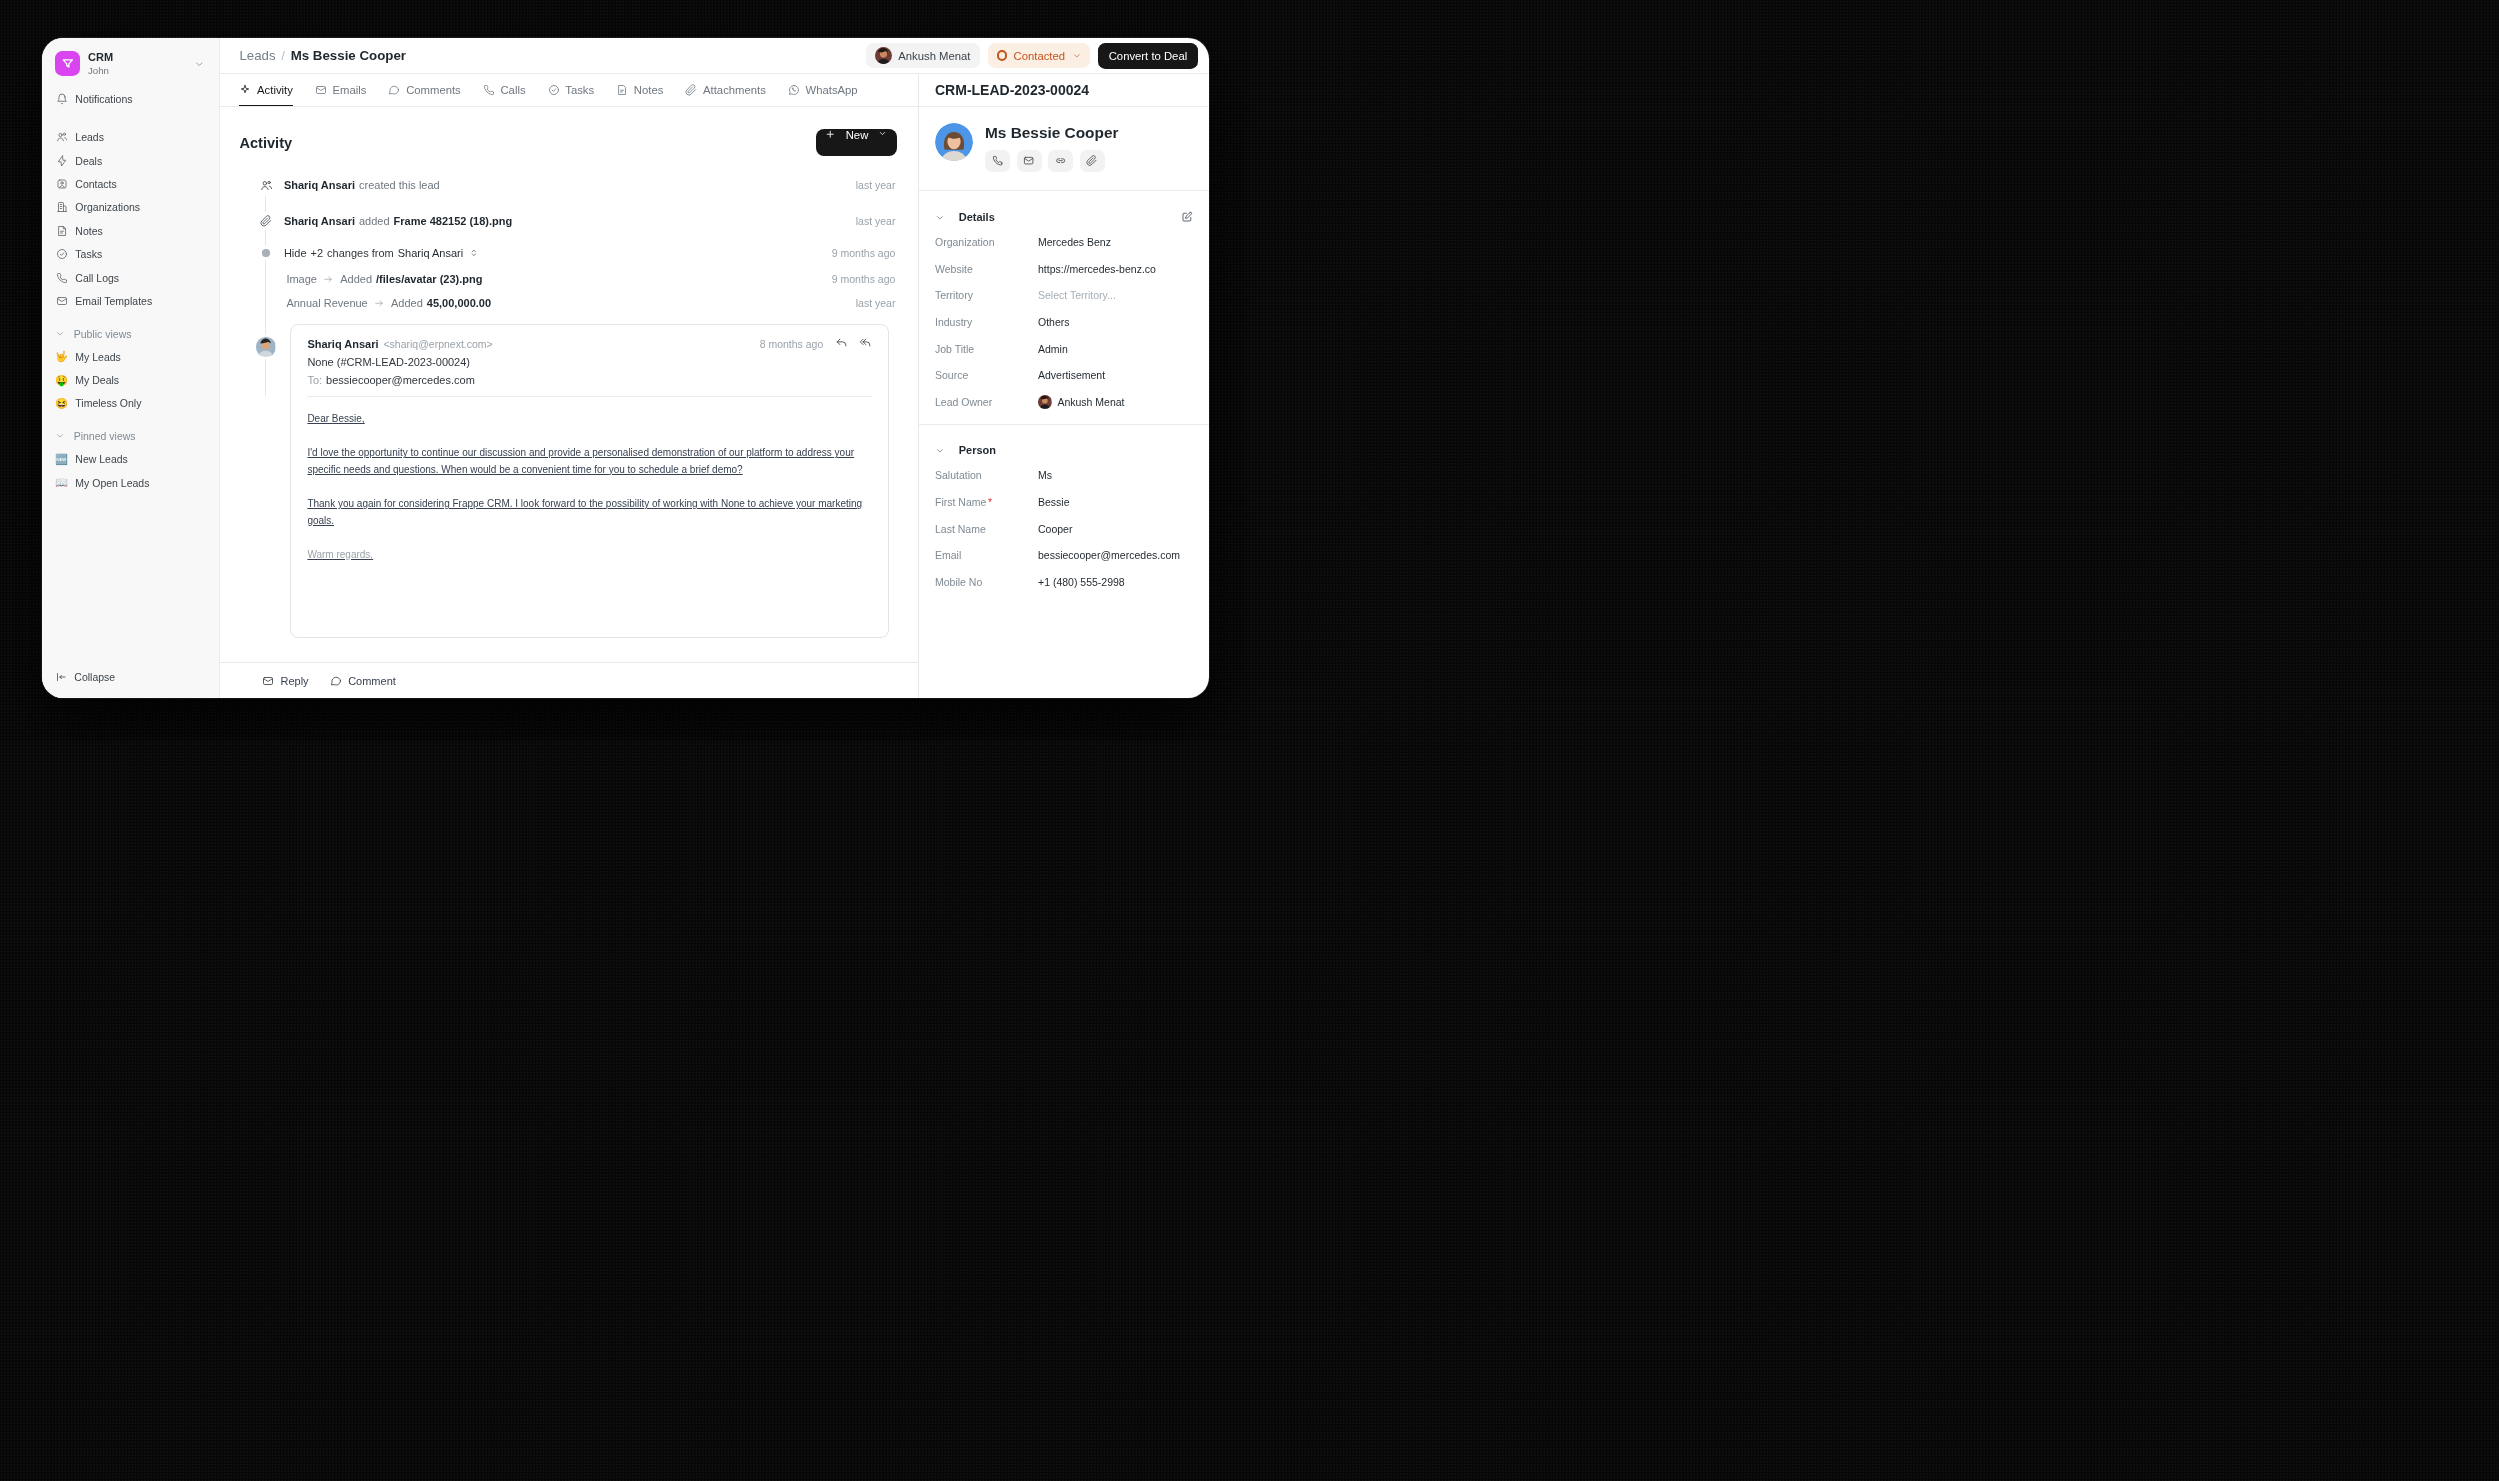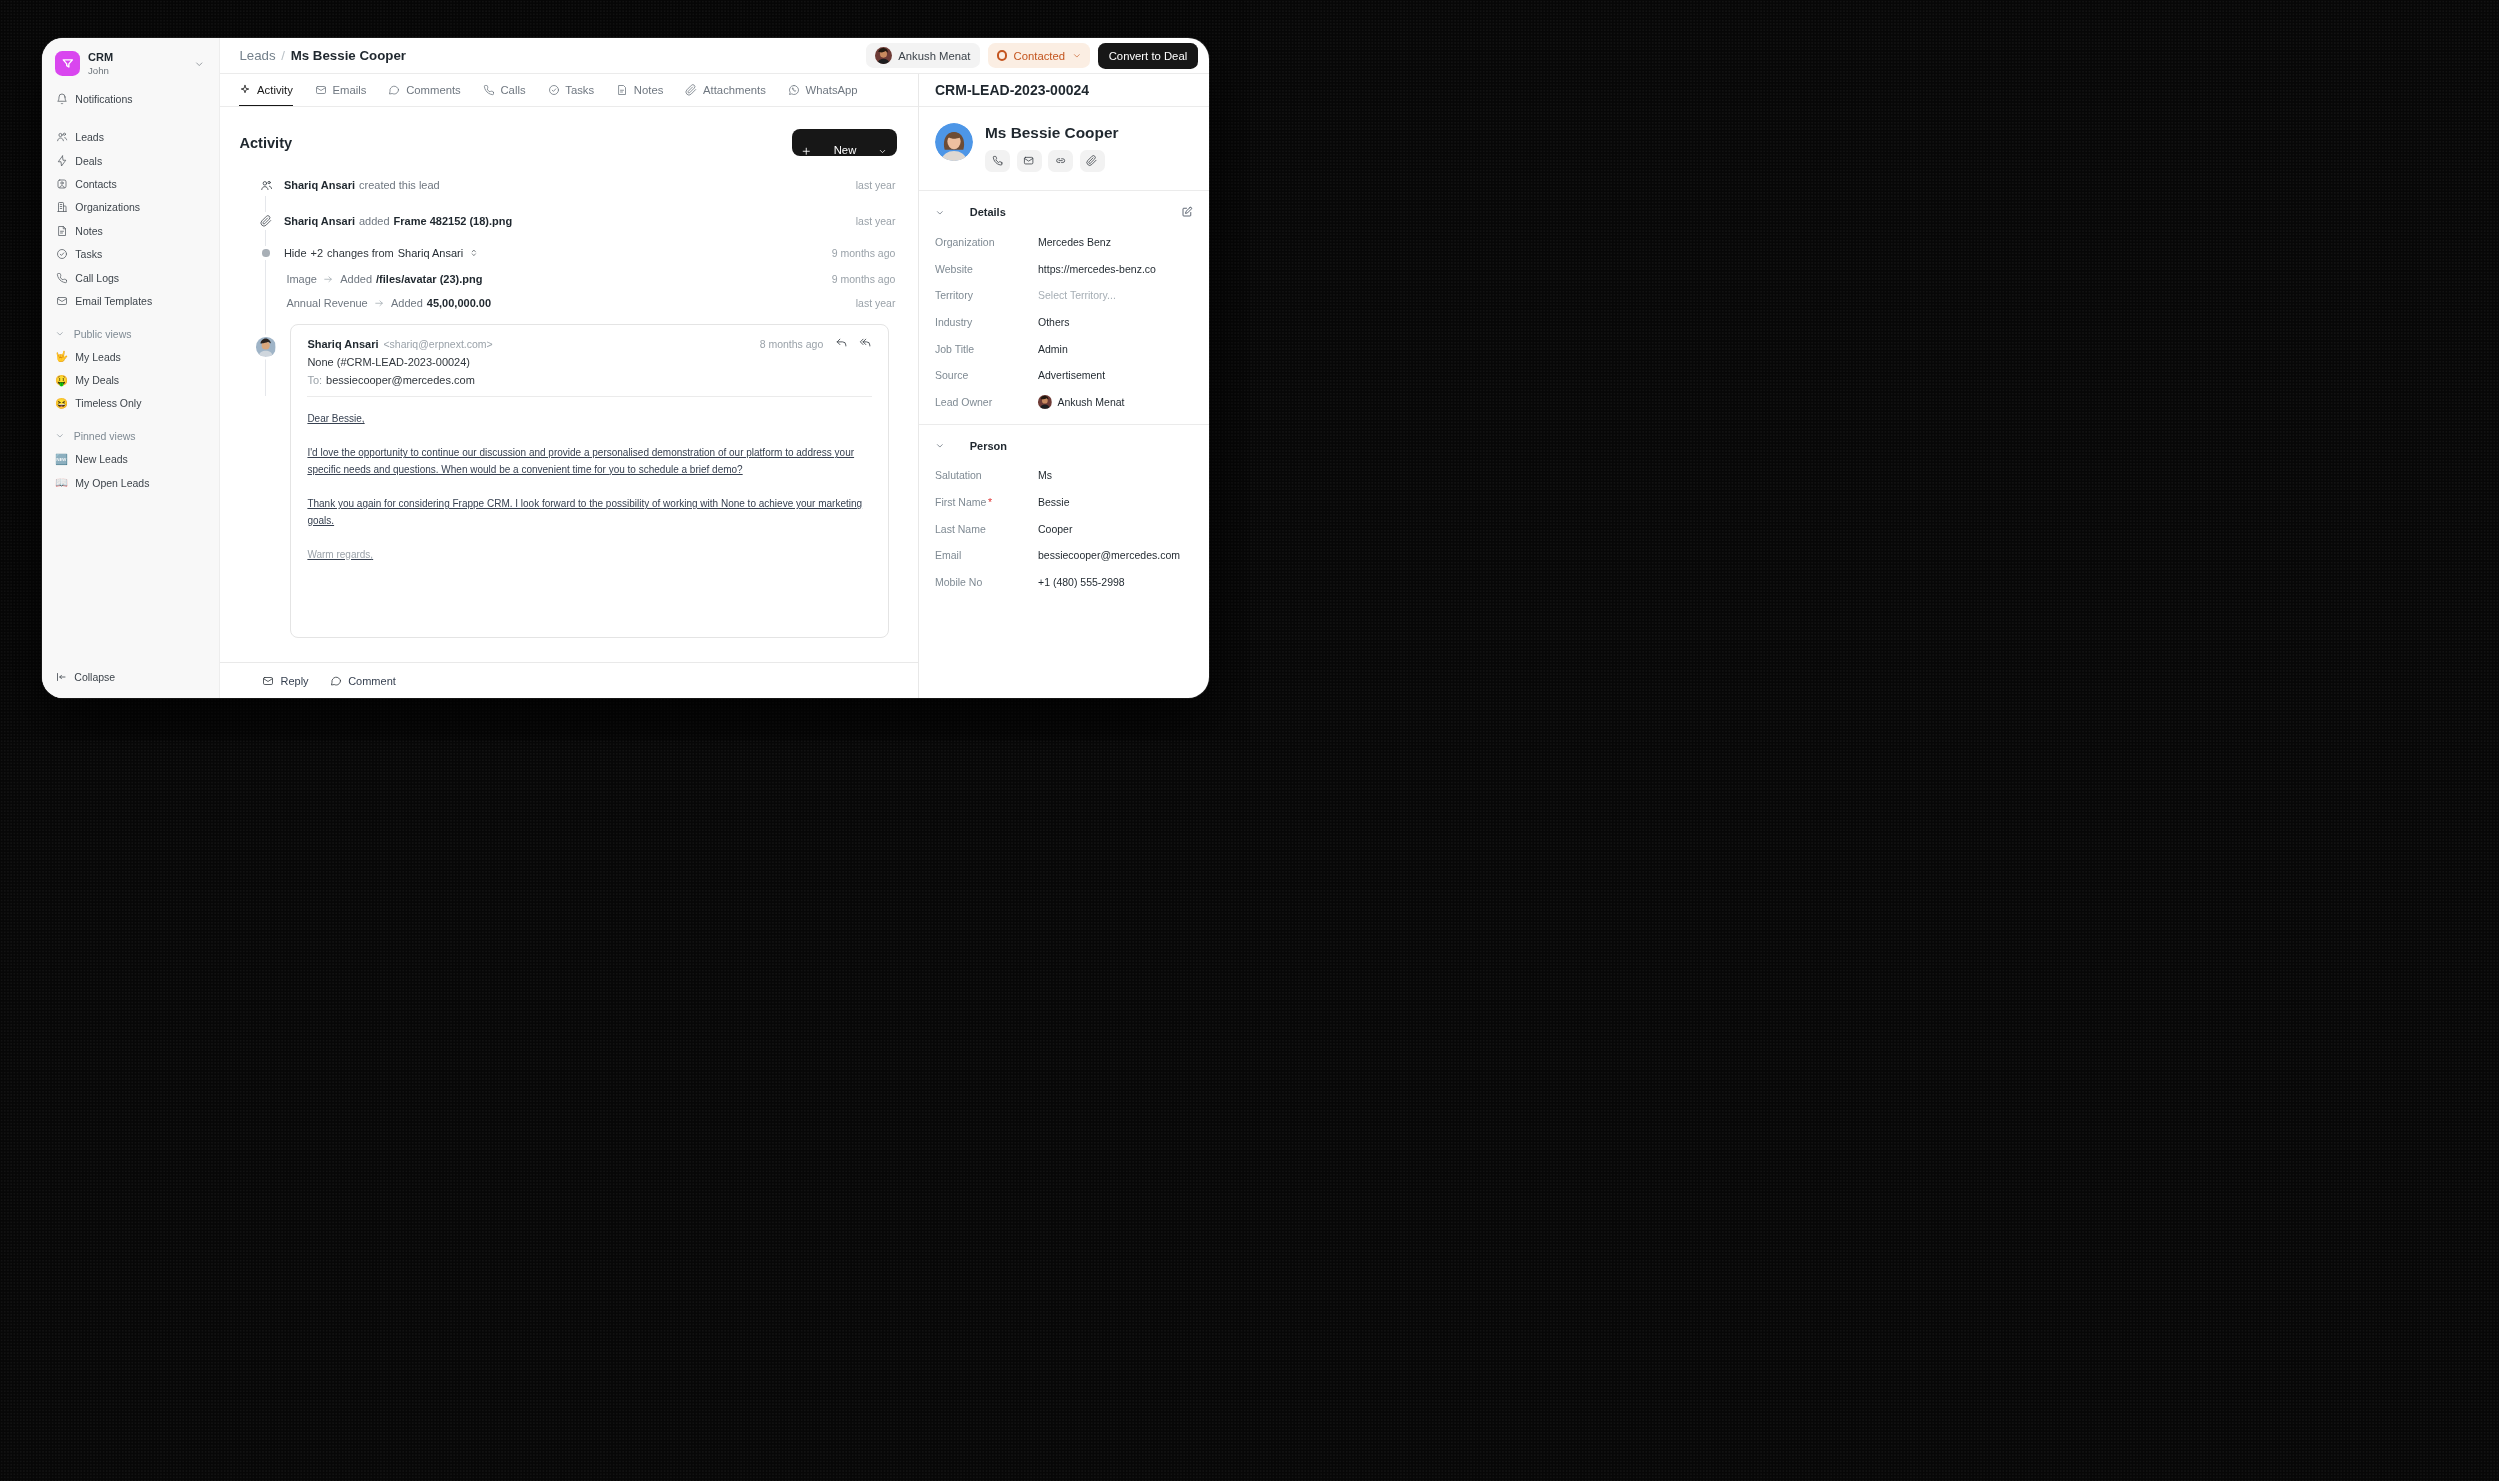--- a/index.html
+++ b/index.html
@@ -56,21 +56,21 @@
   .content-row { flex:1; display:flex; min-height:0; }
 
   
   .main { width:698px; display:flex; flex-direction:column; min-width:0; flex-shrink:0; }
   .tabs { height:33px; border-bottom:0.8px solid #EBEBEB; display:flex; align-items:stretch; gap:22px; padding:0 19.4px; flex-shrink:0; }
   .tab { display:flex; align-items:center; gap:5.7px; font-size:11.3px; color:#6F7780; cursor:pointer; border-bottom:1.2px solid transparent; }
   .tab.active { color:#171717; border-bottom-color:#171717; font-weight:500; }
   .main-body { flex:1; overflow:hidden; position:relative; }
   .activity-head { display:flex; align-items:center; justify-content:space-between; margin:22px 21px 0 19.4px; }
   .activity-title { font-size:14.6px; font-weight:bold; color:#1F272E; }
-  .new-btn { background:#171717; color:#fff; height:27px; border-radius:8px; display:flex; align-items:flex-end; gap:22px; padding:0 9.7px; font-size:11.3px; cursor:pointer; }
+  .new-btn { background:#171717; color:#fff; height:27px; border-radius:8px; display:flex; align-items:flex-start; gap:10px; padding:0 9.7px; font-size:11.3px; cursor:pointer; }
   .new-btn .lbl { font-weight:500; }
 
   .feed { position:relative; margin:11.3px 22.6px 0 19.4px; }
   .timeline { position:absolute; left:26px; top:29px; width:0.8px; height:200px; background:#E5E7EB; }
   .feed-row { display:flex; align-items:center; gap:10.5px; height:36px; padding-left:19.4px; position:relative; z-index:1; font-size:11px; }
   .feed-row.sub { height:24px; padding-left:47px; }
   .feed-ic { width:14.6px; display:flex; justify-content:center; color:#3D444B; background:#fff; padding:3.2px 0; }
   .dot { width:7.3px; height:7.3px; border-radius:50%; background:#A8AfB6; margin:0 3.2px; }
   .ft { flex:1; display:flex; align-items:center; gap:4px; white-space:nowrap; overflow:hidden; color:#6F7780; }
   .ft b { color:#1F272E; font-weight:bold; }
@@ -103,21 +103,21 @@
   
   .panel { flex:1; border-left:0.8px solid #E8E8E8; display:flex; flex-direction:column; min-width:0; }
   .panel-title { height:33px; border-bottom:0.8px solid #EBEBEB; display:flex; align-items:center; padding:0 16px; font-size:14px; font-weight:bold; color:#1F272E; flex-shrink:0; }
   .lead-head { padding:16px 16px 18px; border-bottom:0.8px solid #EBEBEB; display:flex; gap:12px; }
   .lead-avatar { width:38px; height:38px; border-radius:50%; overflow:hidden; flex-shrink:0; }
   .lead-name { font-size:15.4px; font-weight:bold; color:#1F272E; margin-top:0.8px; }
   .lead-actions { display:flex; gap:6.5px; margin-top:8px; }
   .act-btn { width:25px; height:22.6px; border-radius:6.5px; background:#F2F2F2; display:flex; align-items:center; justify-content:center; color:#30363C; cursor:pointer; }
   .sect { padding:10.5px 16px 14.6px; }
   .sect + .sect { border-top:0.8px solid #EBEBEB; }
-  .sect-head { display:flex; align-items:center; gap:25px; height:21px; }
+  .sect-head { display:flex; align-items:flex-end; gap:14px; height:21px; }
   .sect-chev { color:#4B5563; cursor:pointer; }
   .sect-title { font-size:11px; font-weight:bold; color:#1F272E; flex:1; }
   .sect-edit { color:#374151; cursor:pointer; }
   .frow { display:flex; align-items:center; margin-top:12px; min-height:14.6px; }
   .flabel { width:103px; flex-shrink:0; font-size:10.5px; color:#7F8A93; }
   .flabel .req { color:#E03636; margin-left:1.6px; }
   .fval { font-size:10.5px; color:#1F272E; white-space:nowrap; overflow:hidden; flex:1; }
   .fval.muted { color:#A6AeB5; }
   .fval.owner { display:flex; align-items:center; gap:5.7px; }
   .avatar-16 { width:13.7px; height:13.7px; border-radius:50%; overflow:hidden; flex-shrink:0; }

